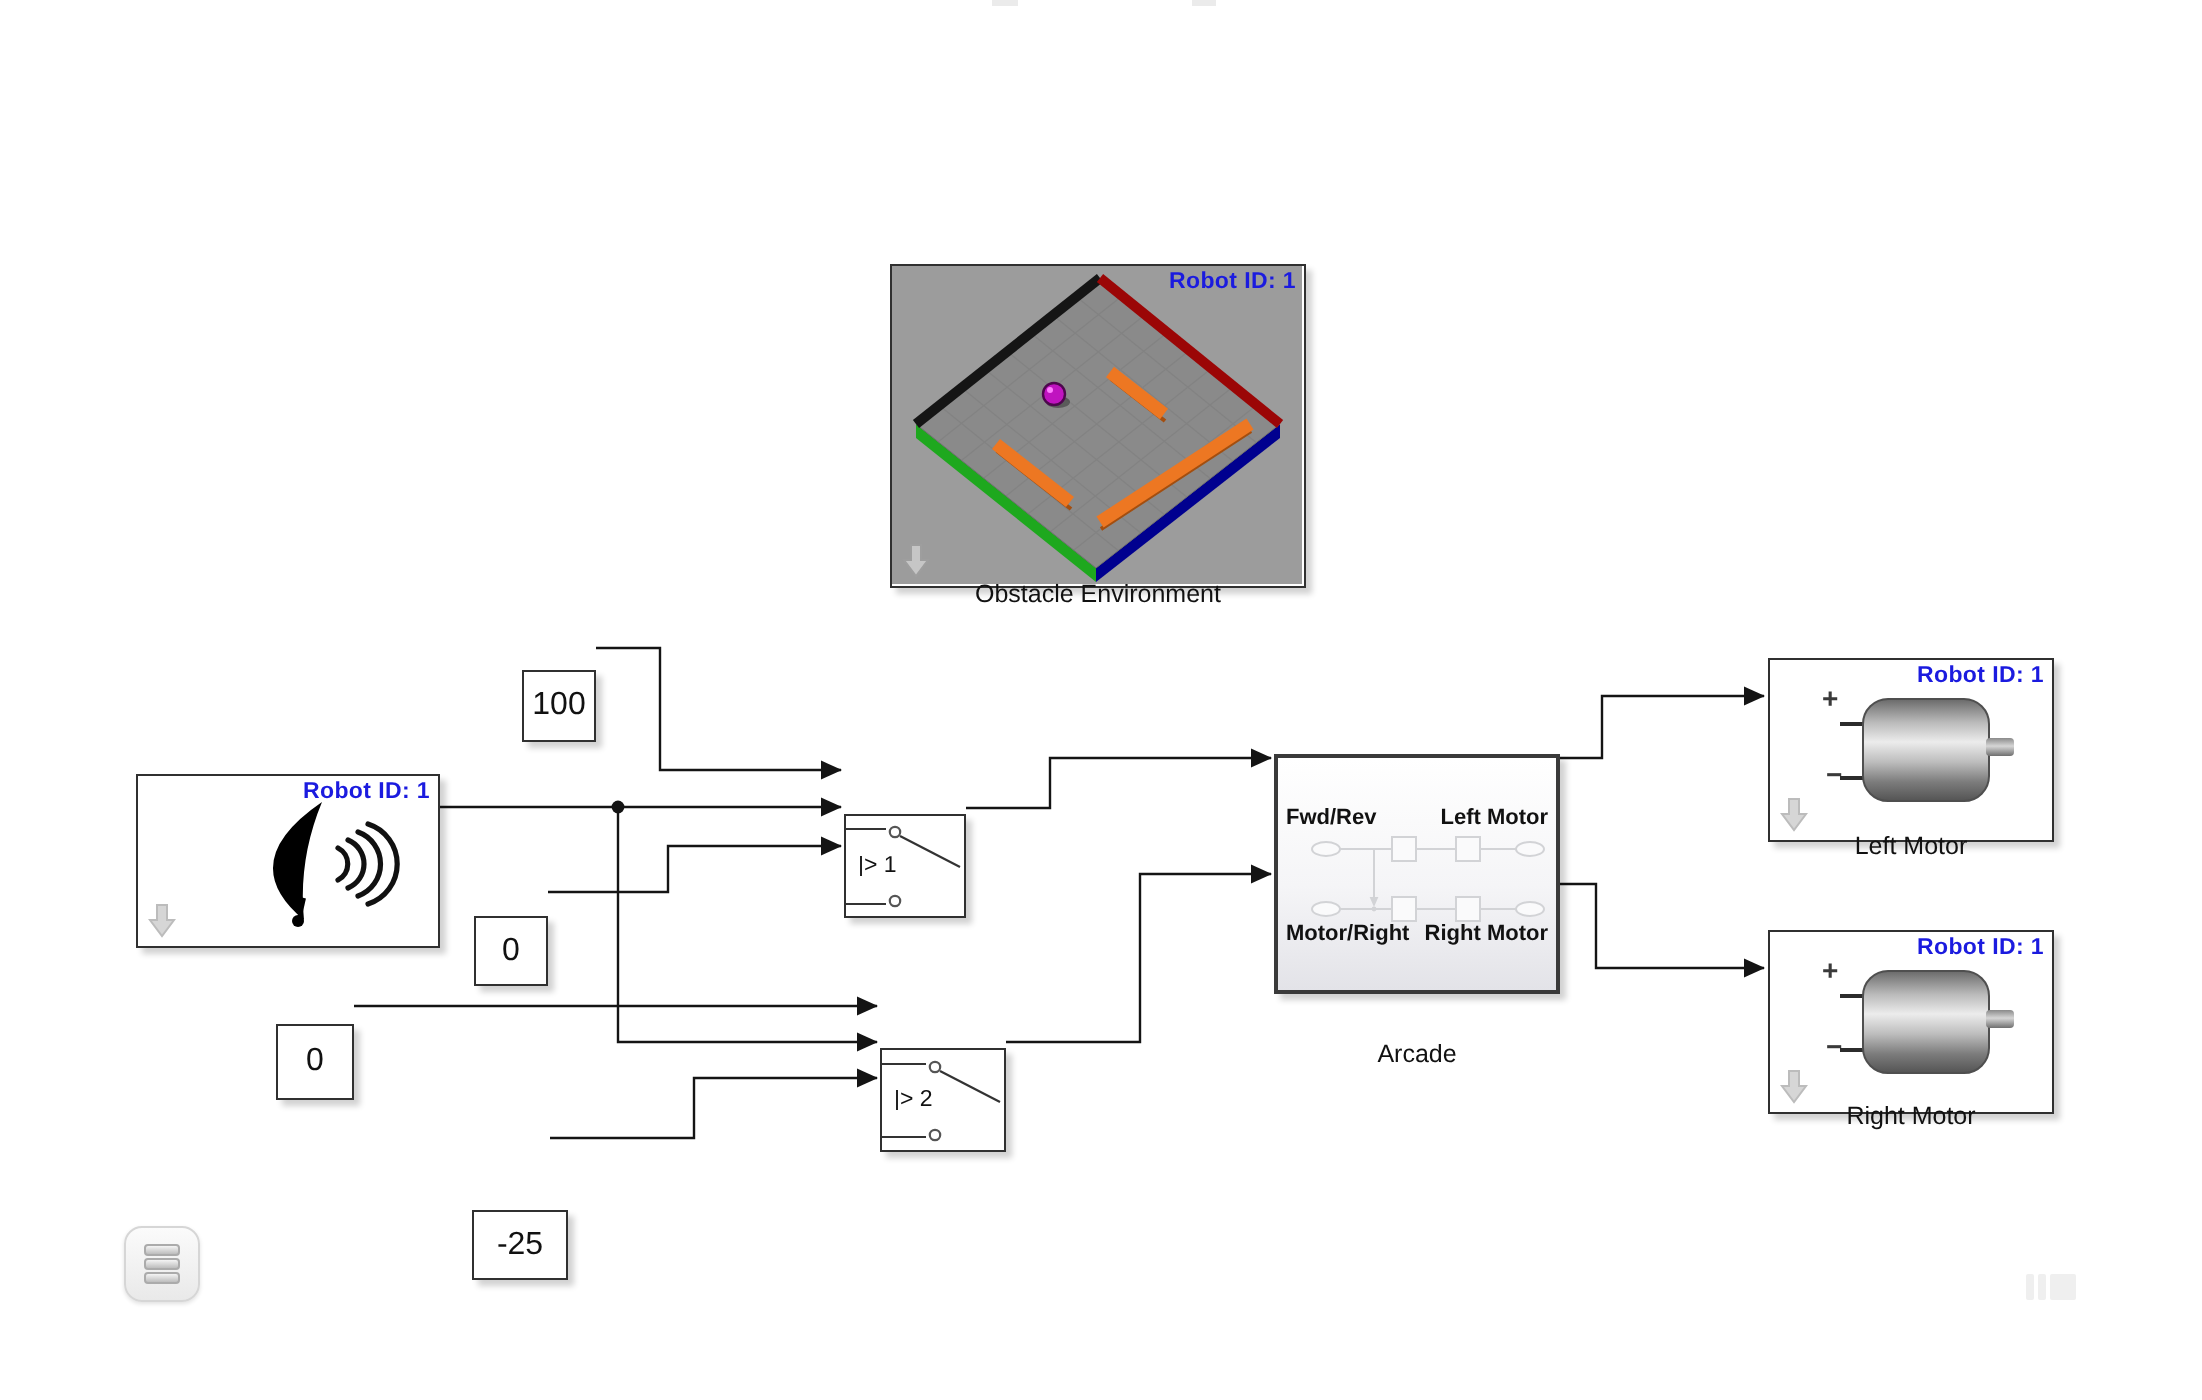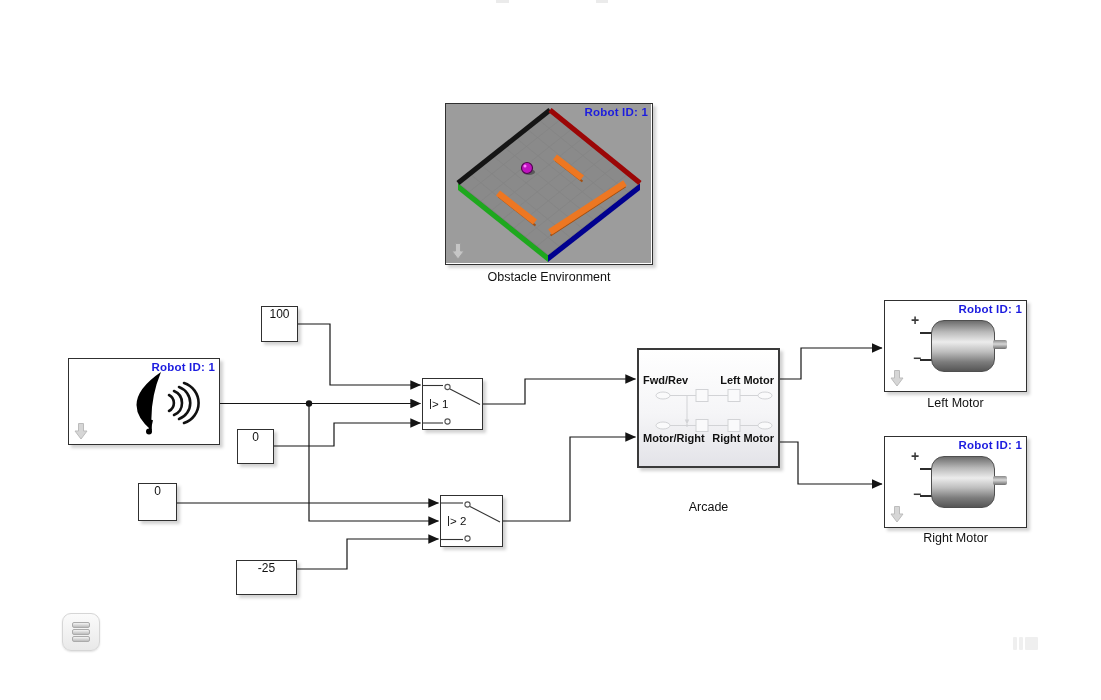--- a/index.html
+++ b/index.html
@@ -5,29 +5,29 @@
   html,body { margin:0; padding:0; background:#ffffff; }
   #canvas {
     position:relative; width:1101px; height:700px; background:#ffffff;
     font-family:"Liberation Sans", sans-serif; overflow:hidden; color:#111;
   }
   svg { display:block; }
   .wires { position:absolute; left:0; top:0; }
 
   .block {
     position:absolute; box-sizing:border-box; background:#ffffff;
-    border:1.5px solid #303030; box-shadow:3px 3px 3px rgba(0,0,0,0.18);
-  }
-  .const { display:flex; justify-content:center; font-size:12px; }
+    border:1.5px solid #303030; box-shadow:3px 3px 3px rgba(0,0,0,0.18);margin-top:29px;
+  }
+  .const { display:flex; align-items:center; justify-content:center; font-size:16px; }
 
   .robot-id {
     position:absolute; top:2px; right:4px; font-size:11.5px; font-weight:bold;
     color:#1b1bdf; white-space:nowrap; letter-spacing:0.2px;
   }
-  .ext-label { position:absolute; text-align:center; font-size:12.5px; color:#111; }
+  .ext-label { position:absolute; text-align:center; font-size:12.5px; color:#111;margin-top:20px; }
 
   .down-arrow { position:absolute; left:5px; bottom:4px; }
 
   .sw-label { position:absolute; left:7px; top:19px; font-size:11.5px; display:flex; align-items:center; }
   .sw-tick { width:1px; height:10px; background:#222; margin-right:1px; }
   .sw-art { position:absolute; left:0; top:0; }
 
   .arcade {
     background:linear-gradient(180deg,#ffffff 0%,#f5f5f7 55%,#e3e3e8 100%);
     border:2px solid #3a3a3a;
@@ -161,21 +161,21 @@
 
   <div class="block const" style="left:261px;top:306px;width:37px;height:36px;">
     <span>100</span>
   </div>
   <div class="block const" style="left:237px;top:429px;width:37px;height:35px;">
     <span>0</span>
   </div>
   <div class="block const" style="left:138px;top:483px;width:39px;height:38px;">
     <span>0</span>
   </div>
-  <div class="block const" style="left:236px;top:560px;width:61px;height:35px;">
+  <div class="block const" style="left:236px;top:576px;width:48px;height:35px;">
     <span>-25</span>
   </div>
 
   <div class="block" style="left:422px;top:378px;width:61px;height:52px;">
     <svg class="sw-art" width="58" height="49" viewBox="0 0 58 49">
       <g stroke="#333" stroke-width="1.1" fill="none">
         <line x1="0" y1="6.5" x2="20" y2="6.5"></line>
         <line x1="0" y1="44" x2="20" y2="44"></line>
         <line x1="27" y1="10" x2="57" y2="25.5"></line>
       </g>

